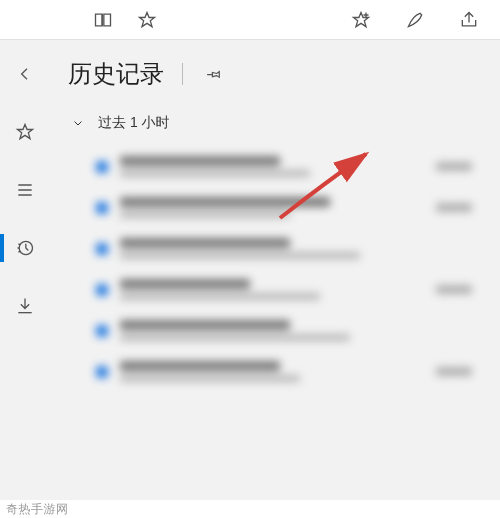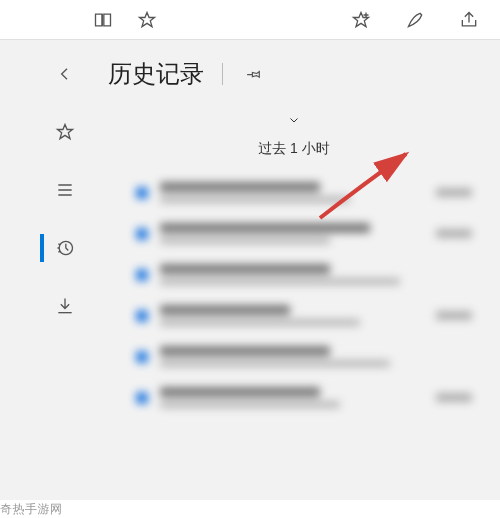--- a/index.html
+++ b/index.html
@@ -39,21 +39,20 @@
       justify-content: center;
       width: 26px;
       height: 26px;
       color: #555;
       cursor: pointer;
     }
     .icon-btn svg { display: block; }
     .main-area {
       display: flex;
       height: calc(100% - 40px - 18px);
-      padding-left: 40px;
     }
     .vert-rail {
       width: 50px;
       background: #f2f2f2;
       display: flex;
       flex-direction: column;
       align-items: center;
       padding-top: 16px;
       gap: 22px;
       position: relative;
@@ -107,21 +106,20 @@
       margin: 0 18px;
     }
     .section-row {
       display: flex;
       align-items: center;
       gap: 14px;
       padding: 6px 4px 14px 4px;
       color: #333;
       font-size: 14px;
       cursor: pointer;
-      flex-direction: column;
     }
     .history-list {
       display: flex;
       flex-direction: column;
     }
     .history-item {
       display: flex;
       align-items: center;
       gap: 12px;
       padding: 10px 8px 10px 28px;
@@ -169,21 +167,21 @@
       position: absolute;
       bottom: 0;
       left: 0;
       right: 0;
       height: 18px;
       background: #ffffff;
       font-size: 12px;
       color: #999;
       display: flex;
       align-items: center;
-      padding-left: 0;
+      padding-left: 6px;
       letter-spacing: 0.5px;
     }
   </style>
 </head>
 <body>
 
 <div class="top-bar">
   <div class="top-left">
     <span class="icon-btn">
       <svg width="20" height="20" viewBox="0 0 24 24" fill="none" stroke="currentColor" stroke-width="1.6">

